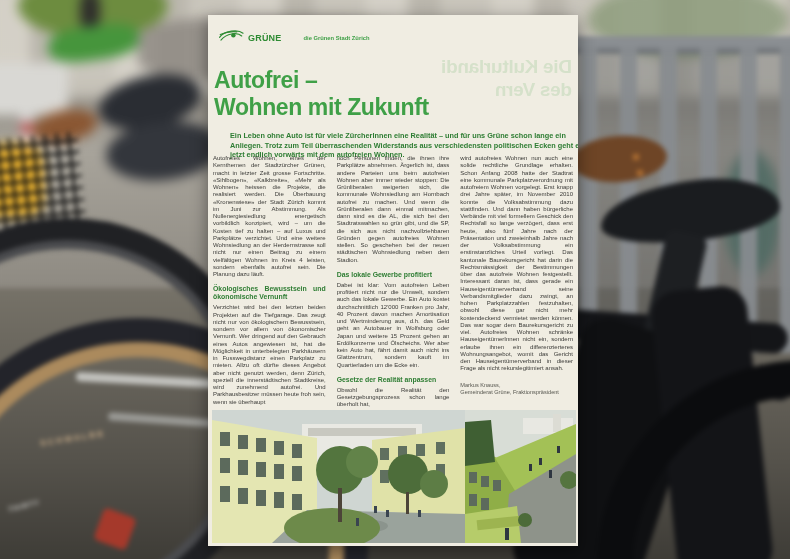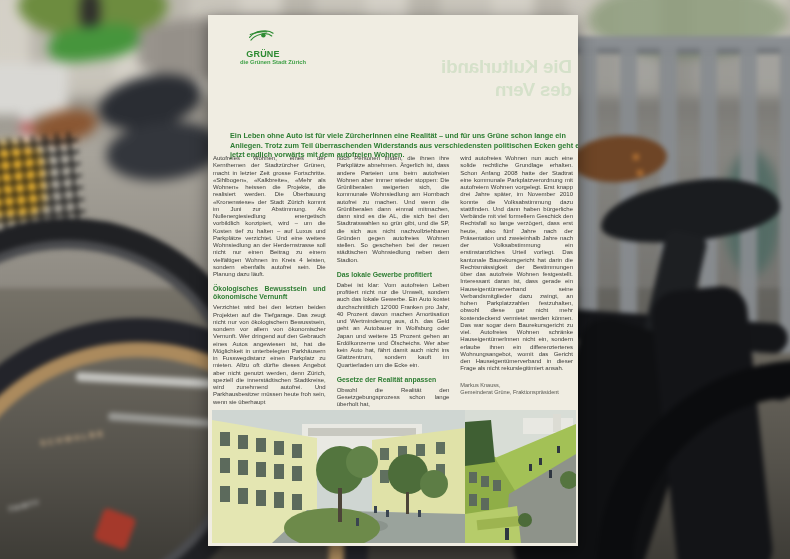--- a/index.html
+++ b/index.html
@@ -31,21 +31,21 @@
   .tire-text{position:absolute;font-weight:bold;white-space:nowrap;}
   .schwalbe{left:52px;top:446px;transform:rotate(-9deg);color:#d8b890;
     font-size:8px;letter-spacing:2.5px;}
   .thirty{left:20px;top:514px;transform:rotate(-14deg);color:#e6e6e4;
     font-size:6.5px;letter-spacing:1.5px;font-style:italic;}
 
   
   .page{position:absolute;left:208px;top:15px;width:370px;height:531px;
     background:#f0ede2;box-shadow:0 5px 16px rgba(0,0,0,.45);overflow:hidden;}
 
-  .logo-row{position:absolute;left:10px;top:12px;display:flex;align-items:center;flex-direction:column;}
+  .logo-row{position:absolute;left:10px;top:12px;display:flex;align-items:center;}
   .logo-org{font-size:9px;font-weight:bold;color:#2e8b33;letter-spacing:.2px;margin-left:2px;}
   .logo-tag{font-size:5.8px;font-weight:bold;color:#3fa047;margin-left:22px;}
 
   .ghost{position:absolute;right:6px;top:40px;width:220px;text-align:left;
     transform:scaleX(-1);color:rgba(85,165,85,.17);font-weight:bold;
     font-size:19px;line-height:23px;letter-spacing:-.3px;pointer-events:none;}
 
   .title{position:absolute;left:6px;top:52px;color:#3fa047;font-weight:bold;
     font-size:23px;line-height:26.5px;letter-spacing:-.4px;}
   .lead{position:absolute;left:22px;top:109px;width:356px;color:#2e7d33;
@@ -133,20 +133,24 @@
             <path d="M4,19 C12,9 28,7 34,13"></path>
             <path d="M3,11 C10,8 20,6 27,7"></path>
           </g>
           <circle cx="22" cy="12" r="3.2" fill="#2e8b33"></circle>
         </svg>
       </span>
       <span class="logo-org">GRÜNE</span>
       <span class="logo-tag">die Grünen Stadt Zürich</span>
     </div>
 
+    <div class="title">
+      <div>Autofrei –</div>
+      <div>Wohnen mit Zukunft</div>
+    </div>
 
     <p class="lead">Ein Leben ohne Auto ist für viele ZürcherInnen eine Realität – und für uns Grüne schon lange ein Anliegen. Trotz zum Teil überraschenden Widerstands aus verschiedensten politischen Ecken geht es jetzt endlich vorwärts mit dem autofreien Wohnen.</p>
 
     <div class="cols">
       <div class="col">
         <p>Autofreies Wohnen, eines der Kernthemen der Stadtzürcher Grünen, macht in letzter Zeit grosse Fortschritte. «Sihlbogen», «Kalkbreite», «Mehr als Wohnen» heissen die Projekte, die realisiert werden. Die Überbauung «Kronenwiese» der Stadt Zürich kommt im Juni zur Abstimmung. Als Nullenergiesiedlung energetisch vorbildlich konzipiert, wird – um die Kosten tief zu halten – auf Luxus und Parkplätze verzichtet. Und eine weitere Wohnsiedlung an der Herdernstrasse soll nicht nur einen Beitrag zu einem vielfältigen Wohnen im Kreis 4 leisten, sondern ebenfalls autofrei sein. Die Planung dazu läuft.</p>
         <h3>Ökologisches Bewusstsein und ökonomische Vernunft</h3>
         <p>Verzichtet wird bei den letzten beiden Projekten auf die Tiefgarage. Das zeugt nicht nur von ökologischem Bewusstsein, sondern vor allem von ökonomischer Vernunft. Wer dringend auf den Gebrauch eines Autos angewiesen ist, hat die Möglichkeit in unterbelegten Parkhäusern in Fusswegdistanz einen Parkplatz zu mieten. Allzu oft dürfte dieses Angebot aber nicht genutzt werden, denn Zürich, speziell die innerstädtischen Stadtkreise, wird zunehmend autofrei. Und Parkhausbesitzer müssen heute froh sein, wenn sie überhaupt</p>
       </div>
       <div class="col">

